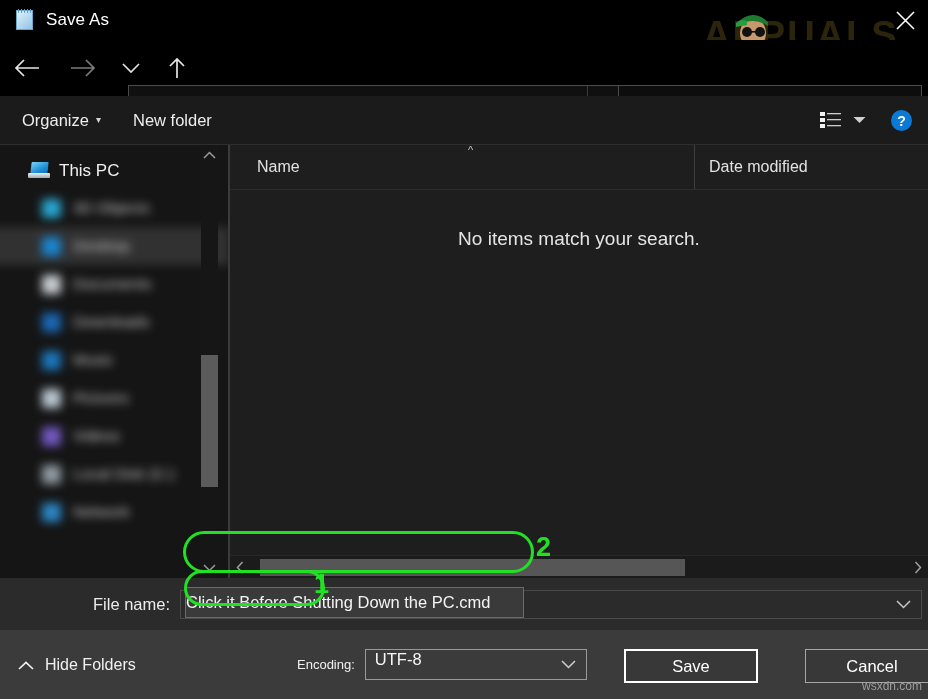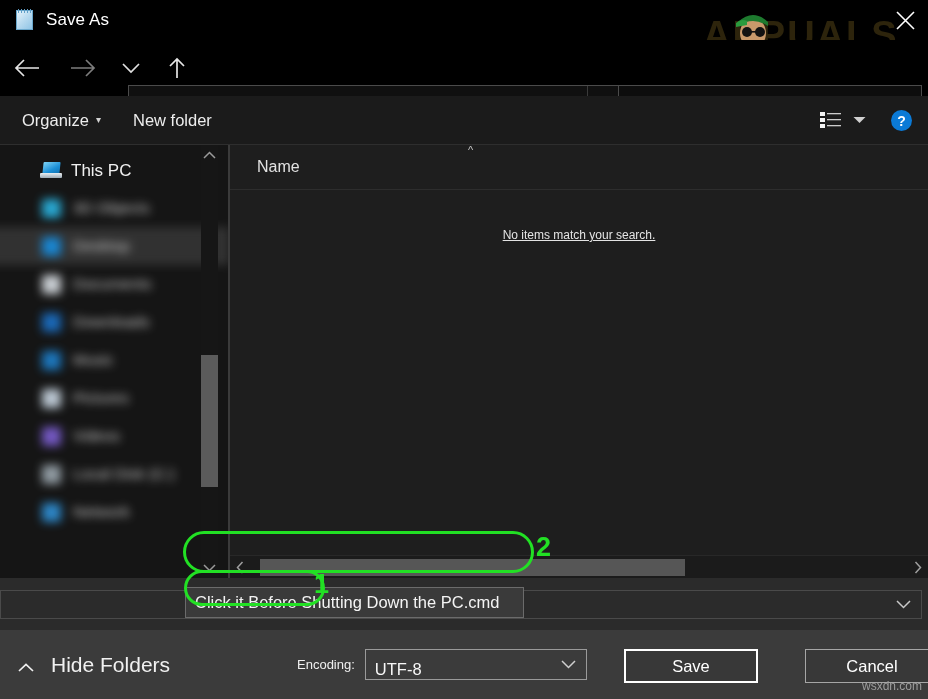--- a/index.html
+++ b/index.html
@@ -165,21 +165,21 @@
 
   
   .sidebar {
     width: 230px; flex: 0 0 230px;
     background: #151515;
     position: relative;
     overflow: hidden;
   }
   .thispc {
     display: flex; align-items: center; gap: 9px;
-    padding: 16px 0 0 40px;
+    padding: 16px 0 0 28px;
   }
   .pc-ico { width: 22px; height: 18px; position: relative; flex:0 0 auto;}
   .pc-ico::before {
     content:""; position:absolute; left:3px; top:0; width:17px; height:12px;
     background: linear-gradient(150deg,#7fd4f7,#1b8fd6 60%,#0f6fae);
     transform: skewX(-6deg);
     border-radius: 1px;
   }
   .pc-ico::after {
     content:""; position:absolute; left:0; top:11px; width:22px; height:5px;
@@ -247,24 +247,23 @@
     box-sizing: border-box;
   }
   .col-name { width: 464px; padding-left: 27px; position: relative; }
   .col-date { padding-left: 14px; border-left: 1px solid #3d3d3d; }
   .sortcaret {
     position: absolute; left: 238px; top: -1px;
     color: #c6c6c6; font-size: 11px;
   }
   .emptymsg {
     flex: 1 1 auto;
-    color: #e4e4e4; font-size: 12px;
+    color: #e4e4e4; font-size: 19px;
     display: flex; justify-content: center;
     padding-top: 38px;
-    text-decoration: underline;
   }
   .hscroll {
     height: 22px; min-height: 22px;
     background: #1b1b1b;
     display: flex; align-items: center;
     border-top: 1px solid #282828;
   }
   .hs-arrow { width: 20px; display:flex; align-items:center; justify-content:center; color:#9f9f9f; font-size: 12px; }
   .hs-track { flex: 1 1 auto; height: 17px; position: relative; }
   .hs-thumb {
@@ -307,21 +306,21 @@
     display: flex; align-items: center; color: #c9c9c9;
   }
   .filename-box {
     position: absolute; left: 185px; top: 1px;
     width: 339px; height: 31px;
     background: #3a3a3a;
     border: 1px solid #6b6b6b;
     box-sizing: border-box;
     display: flex; align-items: center;
   }
-  .filename-box .fval { color: #f4f4f4; font-size: 16.5px; padding-left: 9px; }
+  .filename-box .fval { color: #f4f4f4; font-size: 16.5px; }
 
   
   .ring {
     position: absolute;
     border: 3px solid #22e024;
     border-radius: 22px;
     pointer-events: none;
   }
   .ring1 { left: 184px; top: 570px; width: 135px; height: 30px; }
   .ring2 { left: 183px; top: 531px; width: 345px; height: 36px; }
@@ -335,34 +334,34 @@
   .anno2 { left: 536px; top: 534px; }
 
   
   .footer {
     height: 69px; min-height: 69px;
     background: #3b3b3b;
     display: flex; align-items: center;
     position: relative;
   }
   .hidefolders {
-    display: flex; align-items: center; gap: 17px;
+    display: flex; align-items: center; gap: 11px;
     margin-left: 18px;
-    color: #f1f1f1; font-size: 21px;
+    color: #f1f1f1; font-size: 16px;
   }
   .enc-group {
     position: absolute; left: 297px; top: 0; height: 69px;
     display: flex; align-items: center; gap: 10px;
   }
   .enc-label { color: #f0f0f0; font-size: 13px; }
   .enc-combo {
     width: 222px; height: 31px;
     border: 1px solid #9a9a9a;
     background: #3b3b3b;
-    display: flex; align-items: flex-end;
+    display: flex; align-items: flex-start;
     position: relative; box-sizing: border-box;
   }
   .enc-combo .fval { color: #f7f7f7; font-size: 16.5px; padding-left: 9px; }
   .enc-combo .fchev { position:absolute; right: 10px; top:0; bottom:0; display:flex; align-items:center; color:#cfcfcf; }
 
   .btn {
     position: absolute; top: 19px;
     height: 34px;
     display: flex; align-items: center; justify-content: center;
     color: #ffffff; font-size: 16.5px;
@@ -560,20 +559,23 @@
       </div>
       <div class="sb-divider"></div>
     </div>
 
     <div class="filepane">
       <div class="colhead">
         <div class="col col-name">
           <span>Name</span>
           <span class="sortcaret">^</span>
         </div>
+        <div class="col col-date">
+          <span>Date modified</span>
+        </div>
       </div>
       <div class="emptymsg">No items match your search.</div>
       <div class="hscroll">
         <div class="hs-arrow">
           <svg width="8" height="13" viewBox="0 0 8 13">
               <path d="M6.5 1 L1.5 6.5 L6.5 12" stroke="#9f9f9f" stroke-width="1.5" fill="none"></path>
             </svg>
         </div>
         <div class="hs-track">
           <div class="hs-thumb"></div>
@@ -582,20 +584,21 @@
           <svg width="8" height="13" viewBox="0 0 8 13">
               <path d="M1.5 1 L6.5 6.5 L1.5 12" stroke="#9f9f9f" stroke-width="1.5" fill="none"></path>
             </svg>
         </div>
       </div>
     </div>
   </div>
 
   <div class="formzone">
     <div class="frow">
+      <div class="flabel">File name:</div>
       <div class="fcombo">
         <div class="fchev">
           <svg width="15" height="9" viewBox="0 0 15 9">
               <path d="M1 1 L7.5 7.5 L14 1" stroke="#c9c9c9" stroke-width="1.5" fill="none"></path>
             </svg>
         </div>
       </div>
       <div class="filename-box">
         <span class="fval">Click it Before Shutting Down the PC.cmd</span>
       </div>

